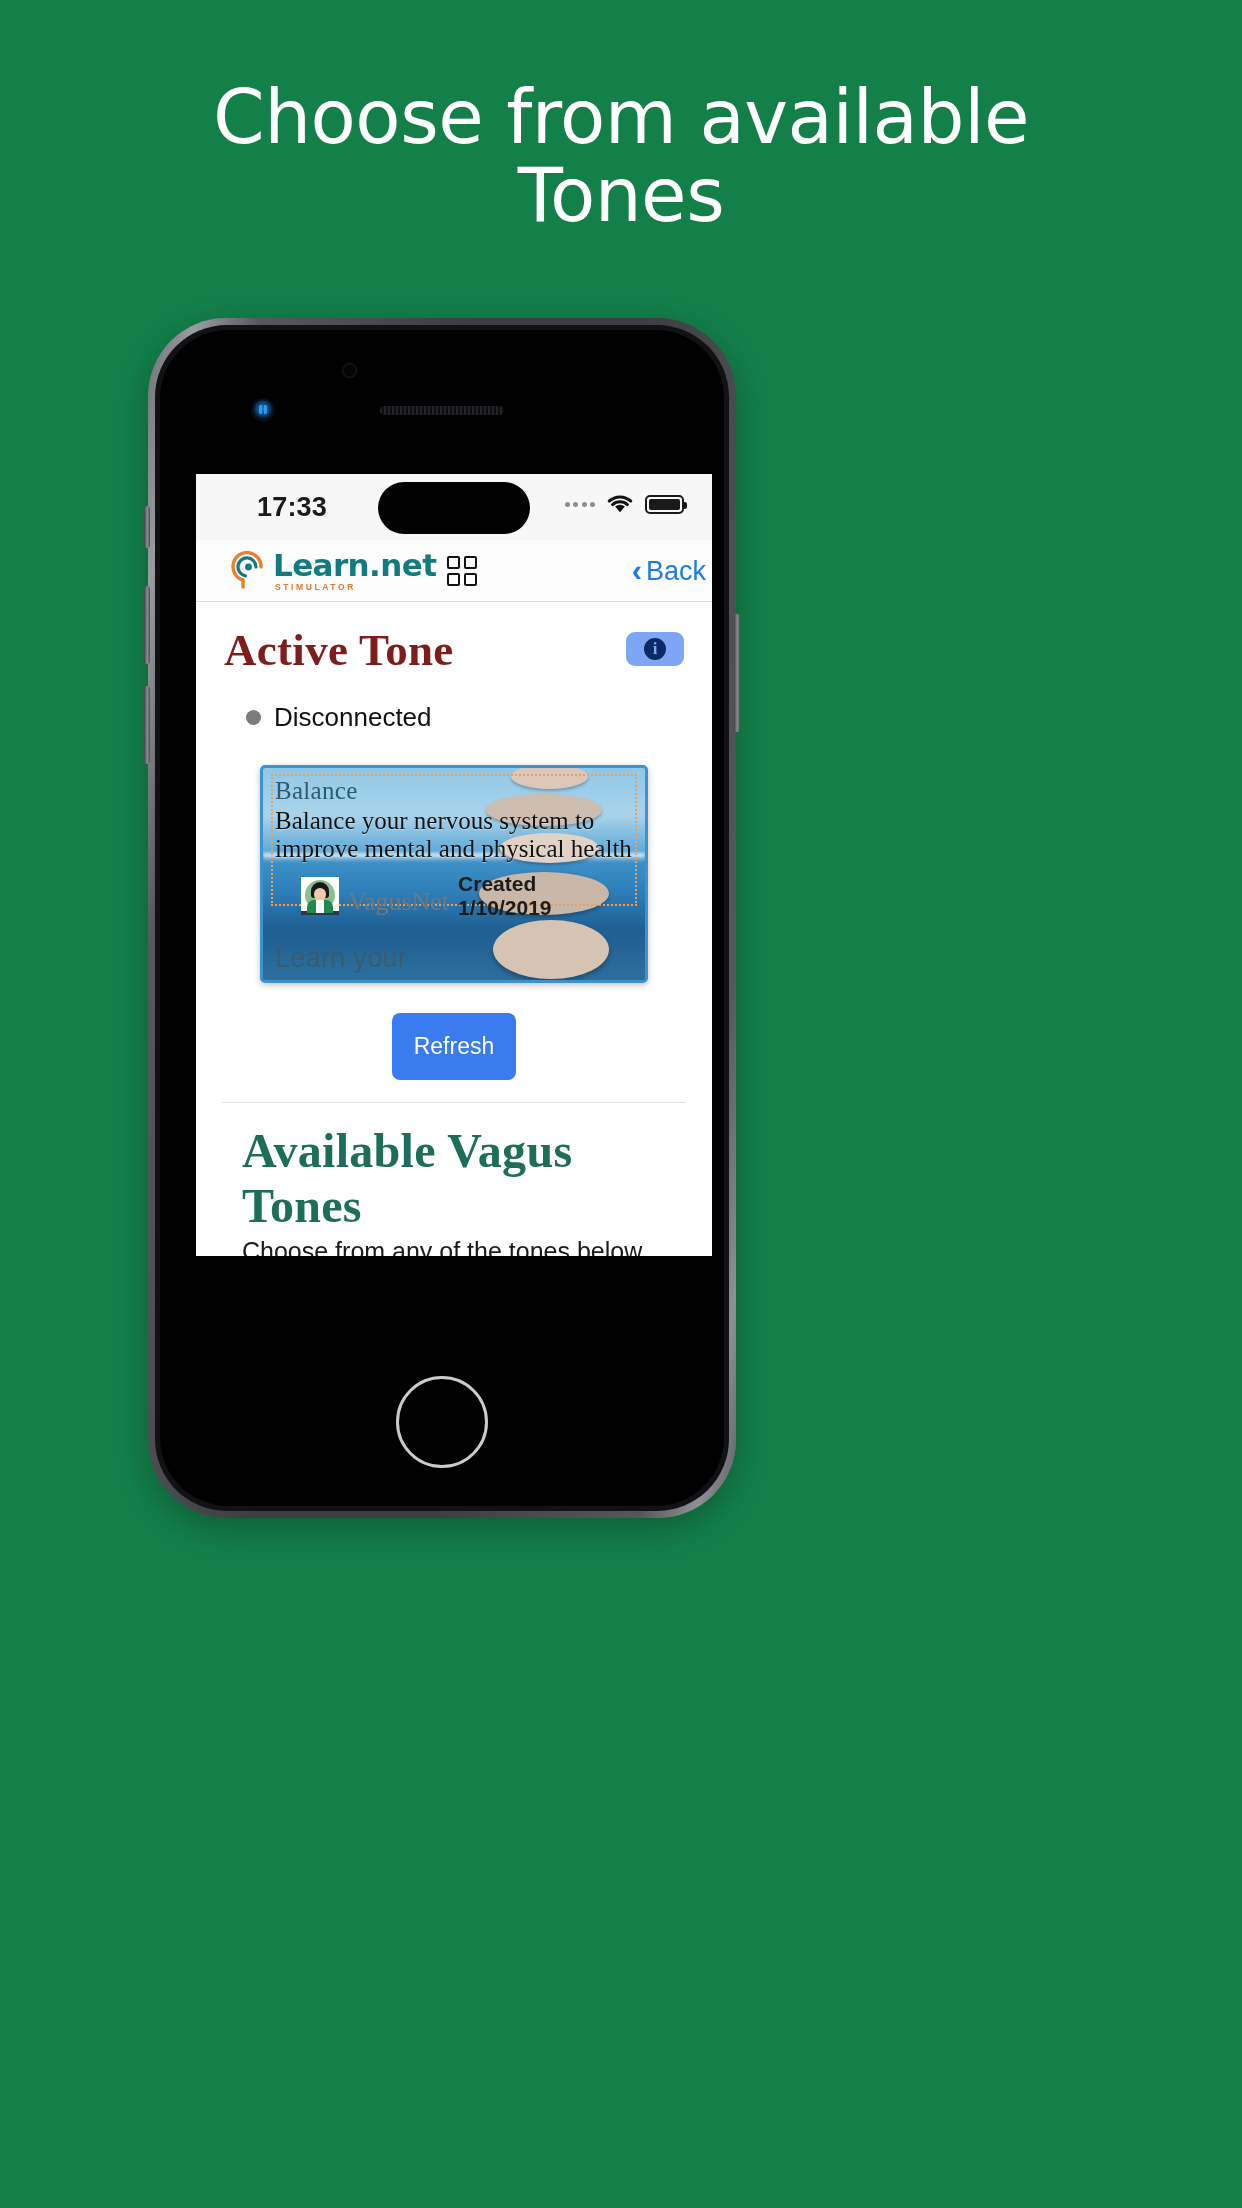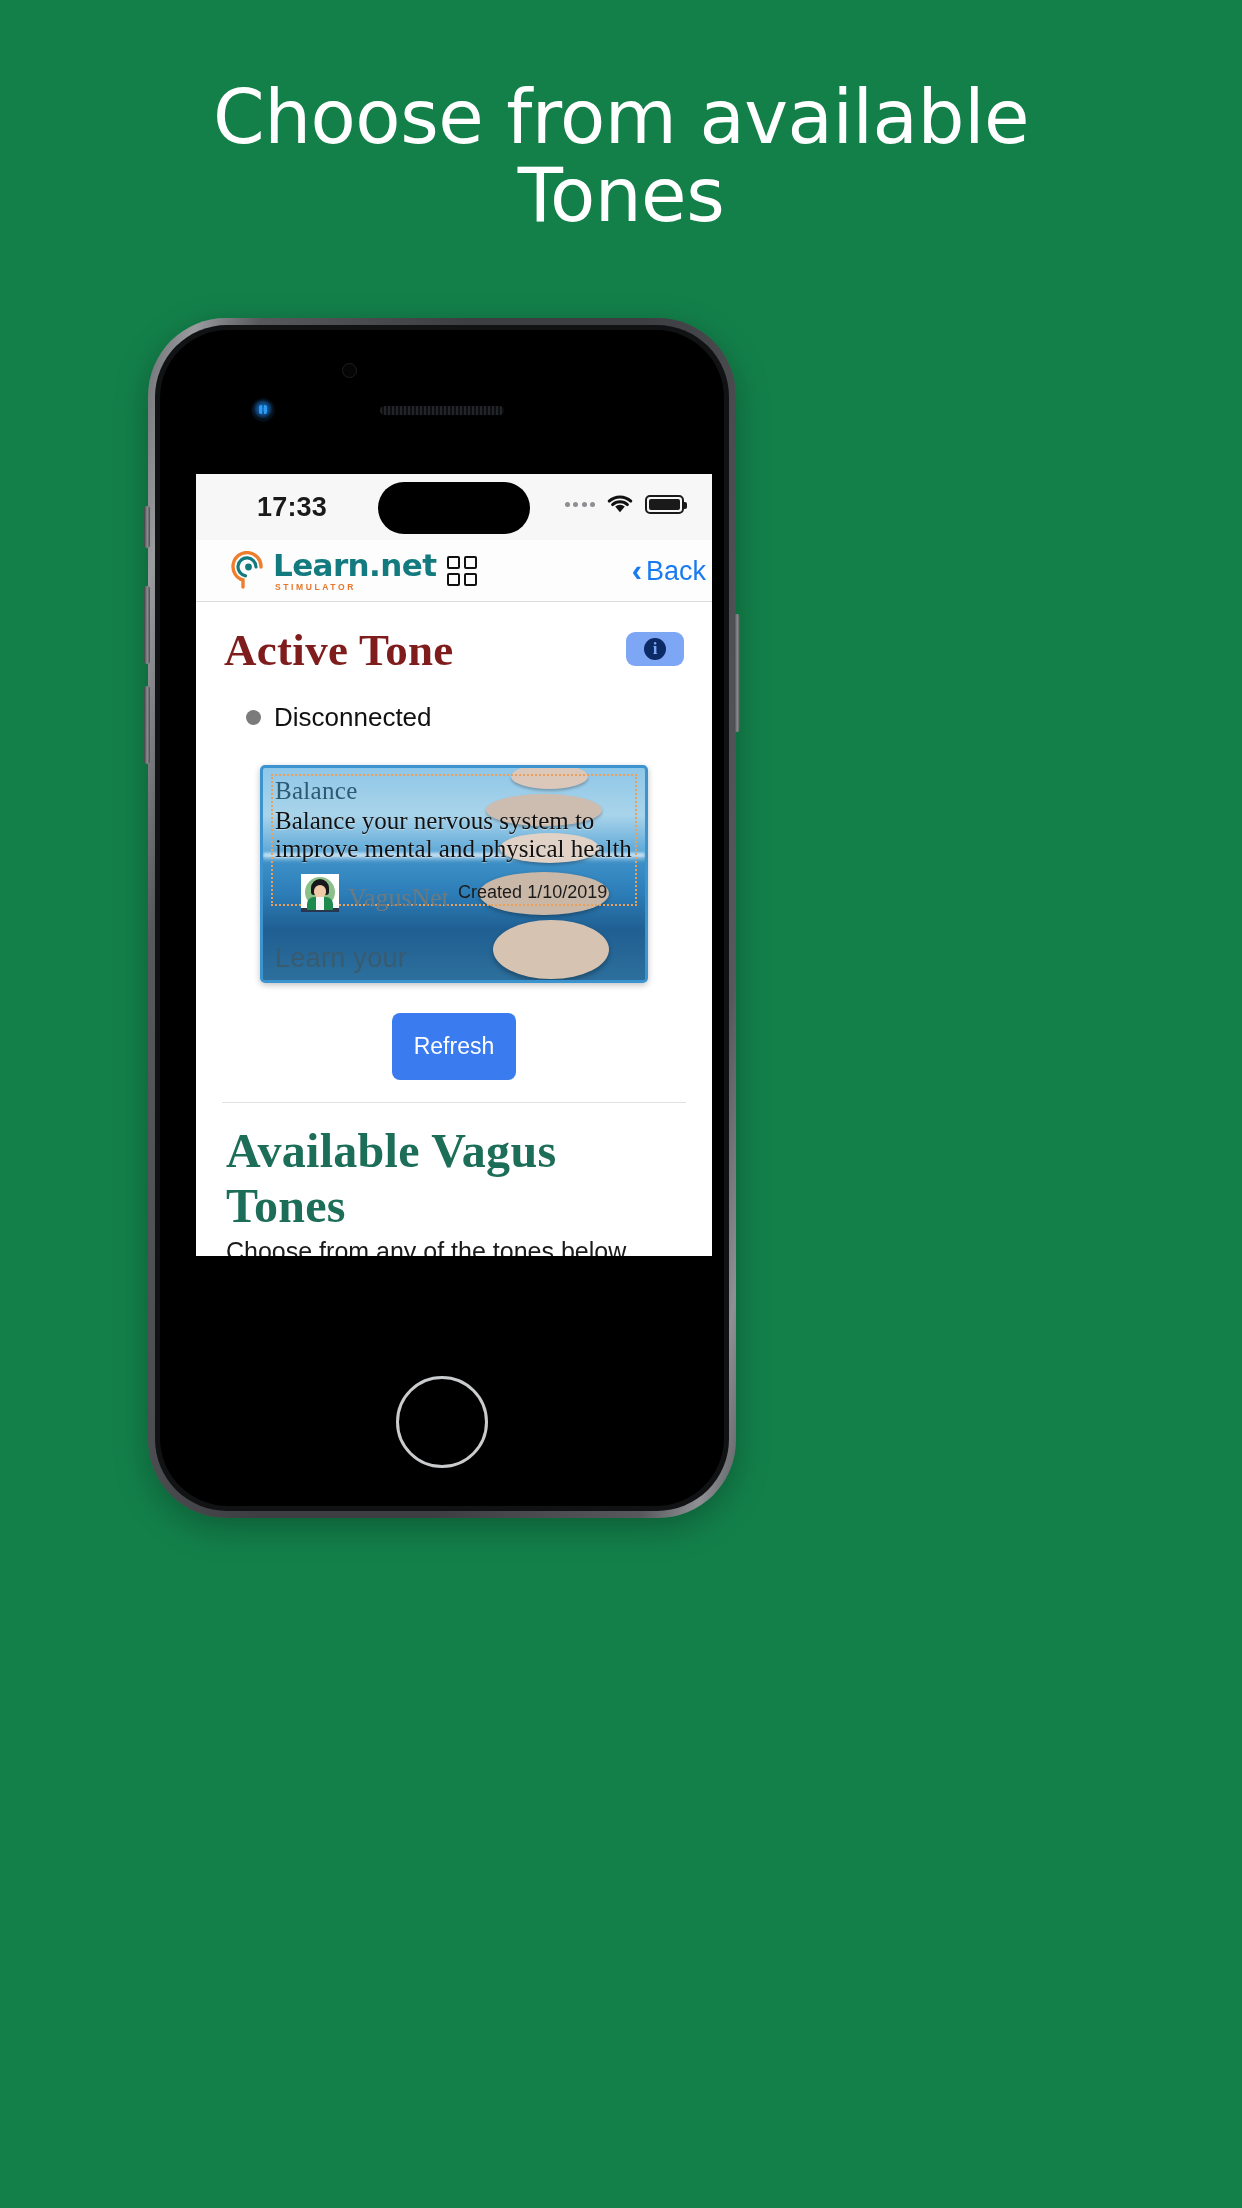--- a/index.html
+++ b/index.html
@@ -209,21 +209,21 @@
   }
   .avatar .av-c { position:absolute; left:4px; top:3px; width:30px; height:30px; border-radius:50%; background:#8cc08a; }
   .avatar .av-h { position:absolute; left:10px; top:5px; width:18px; height:16px; border-radius:9px 9px 3px 3px; background:#16181c; }
   .avatar .av-f { position:absolute; left:13px; top:11px; width:12px; height:13px; border-radius:6px; background:#f0c9a8; }
   .avatar .av-b { position:absolute; left:6px; top:23px; width:26px; height:13px; border-radius:7px 7px 0 0; background:#1f8a4d; }
   .avatar .av-b::after { content:""; position:absolute; left:9px; top:0; width:8px; height:13px; background:#f6f6f6; }
   .tc-author {
     font-family: "Liberation Serif", serif;
     font-size: 26px; color: #6d7a80; margin-top: 11px;
   }
-  .tc-created { font-size: 18px; font-weight: 400; color: #1b1b1b; }
+  .tc-created { font-size: 21px; font-weight: 700; color: #1b1b1b; }
   .tc-learn {
     position: absolute; left: 12px; bottom: 6px; z-index: 4;
     font-size: 27px; color: #3b5a6b; letter-spacing:.3px;
     opacity: .9;
   }
   .tc-dash {
     position:absolute; left: 8px; top: 6px; right: 8px; height: 132px;
     border: 2px dotted #e8a05a; z-index: 3; pointer-events:none;
   }
 
@@ -233,21 +233,21 @@
     border-radius: 8px; padding: 20px 22px; font-size: 23px;
   }
   .divider { height:1px; background:#e1e1e1; margin: 22px 26px 0 26px; }
 
   .h-avail {
     font-family: "Liberation Serif", serif;
     font-size: 48px; font-weight: 700; color: #1d6e58;
     margin-top: 20px; display:block; text-align:left; letter-spacing:.3px;
   }
   .sub-avail { font-size: 25px; color: #1a1a1a; margin-top: 4px; }
-  .avail-pad { padding-left: 30px; }
+  .avail-pad { padding-left: 46px; }
 </style>
 </head>
 <body>
 
 <div class="page">
 
   <div class="headline">
     <span class="l1">Choose from available</span>
     <span class="l2">Tones</span>
   </div>

